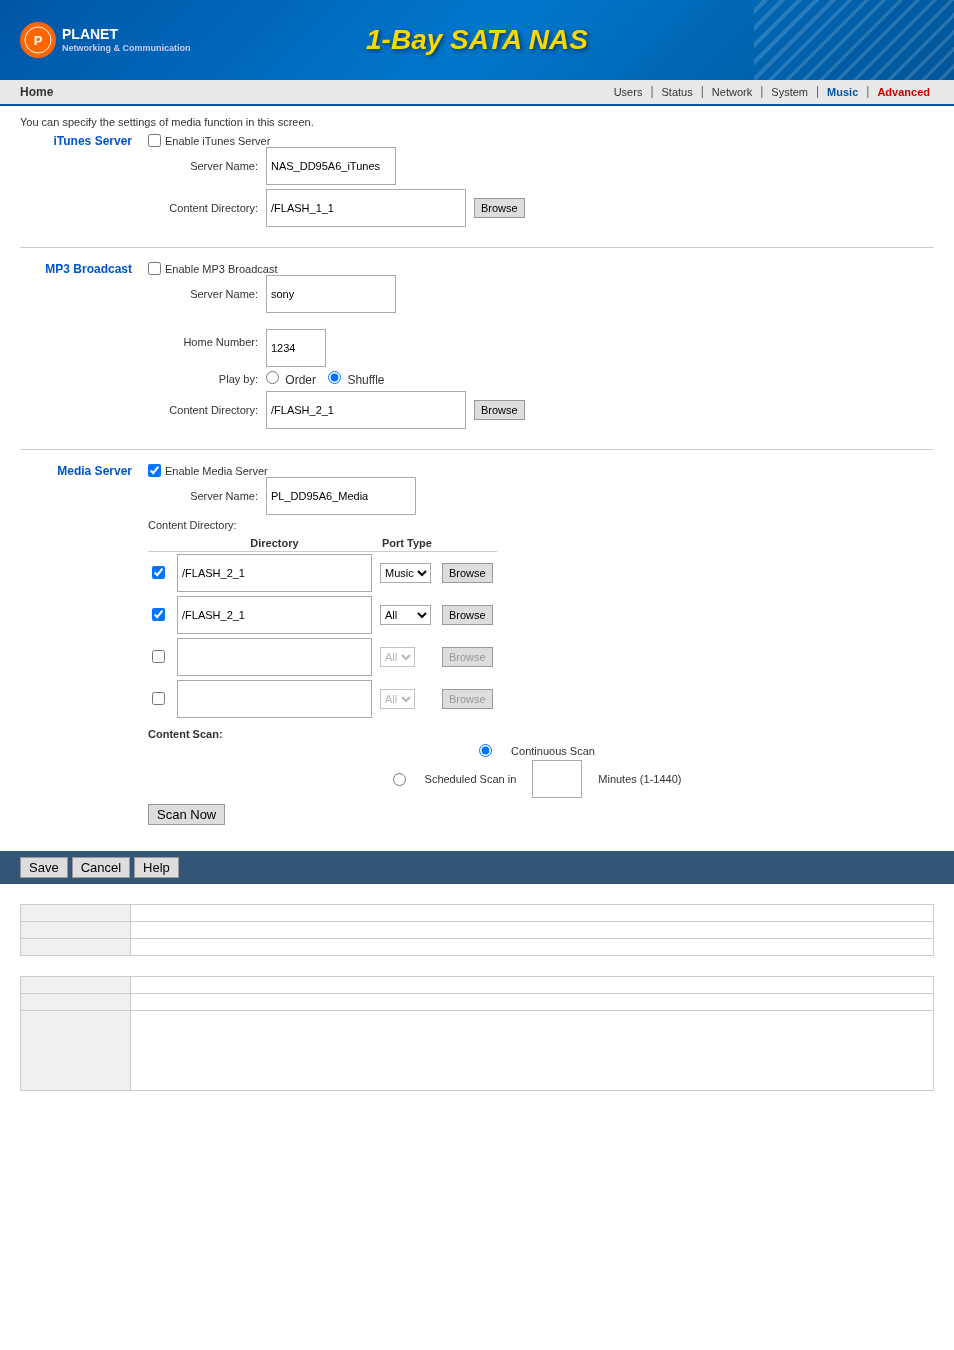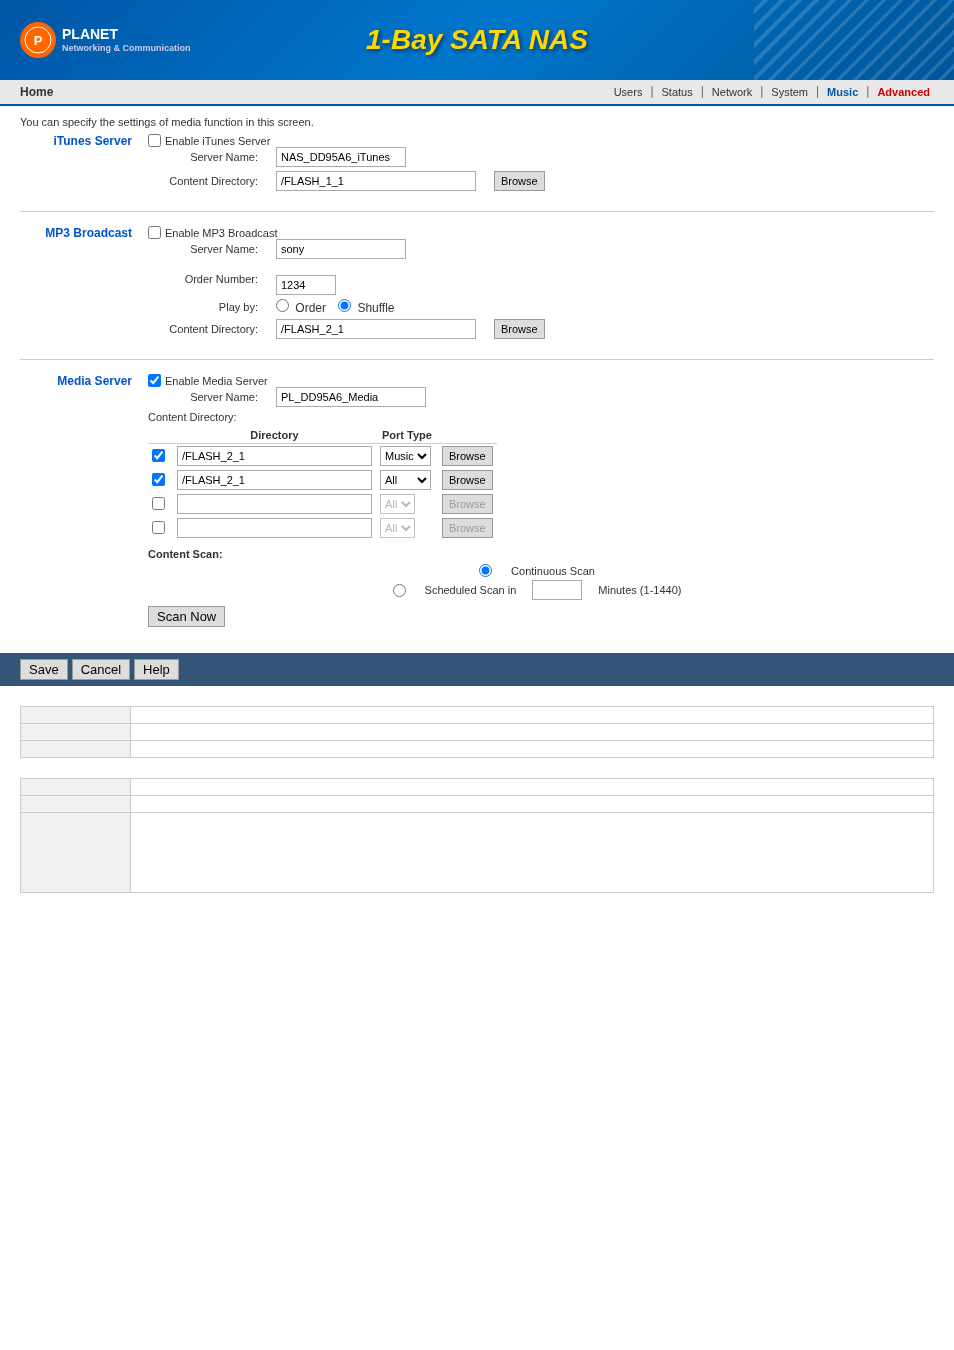--- a/index.html
+++ b/index.html
@@ -96,34 +96,34 @@
     }
     .section-content {
       padding: 6px 8px;
     }
 
     
     .form-row {
       display: flex;
       align-items: center;
       margin-bottom: 4px;
-      gap: 18px;
+      gap: 8px;
     }
     .form-label {
       width: 110px;
       font-size: 11px;
       color: #333;
       text-align: right;
     }
     input[type="text"] {
       border: 1px solid #aaa;
       padding: 2px 4px;
       font-size: 11px;
       background: #fff;
-      height: 20px;
+      height: 38px;
     }
     input[type="checkbox"] { margin-right: 4px; }
     input[type="radio"] { margin-right: 3px; }
 
     .browse-btn {
       background: #ddd;
       border: 1px solid #999;
       padding: 1px 6px;
       font-size: 11px;
       cursor: pointer;
@@ -287,21 +287,21 @@
         <td class="section-content">
           <div class="enable-row">
             <input type="checkbox" style="">
             <span>Enable MP3 Broadcast</span>
           </div>
           <div class="form-row">
             <span class="form-label">Server Name:</span>
             <input type="text" value="sony" style="width: 130px;">
           </div>
           <div class="form-row">
-            <span class="form-label">Order Number:</span>
+            <span class="form-label">Home Number:</span>
             <input type="text" value="1234" style="width: 60px; margin-top: 12px;">
           </div>
           <div class="form-row">
             <span class="form-label">Play by:</span>
             <div class="radio-group">
               <label>
                 <input type="radio" name="playby" style="">
                 <span>Order</span>
               </label>
               <label>

